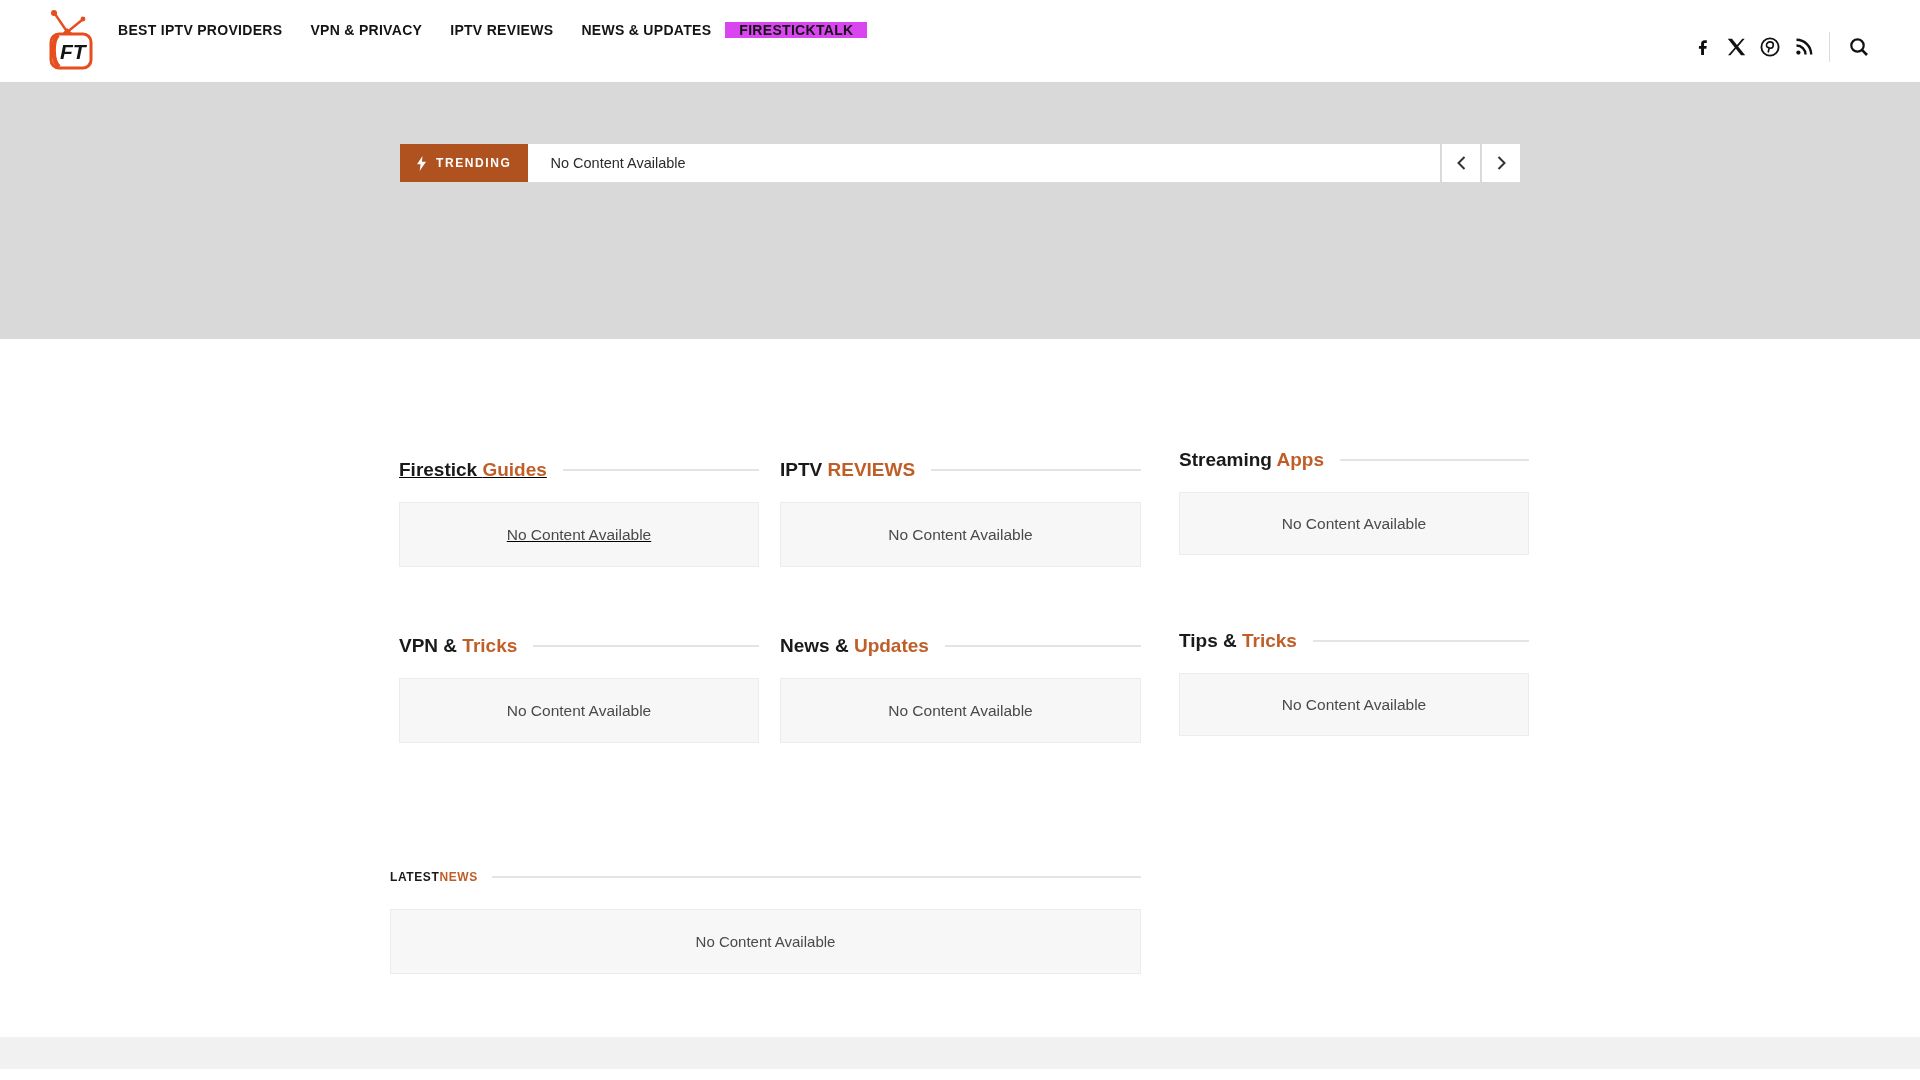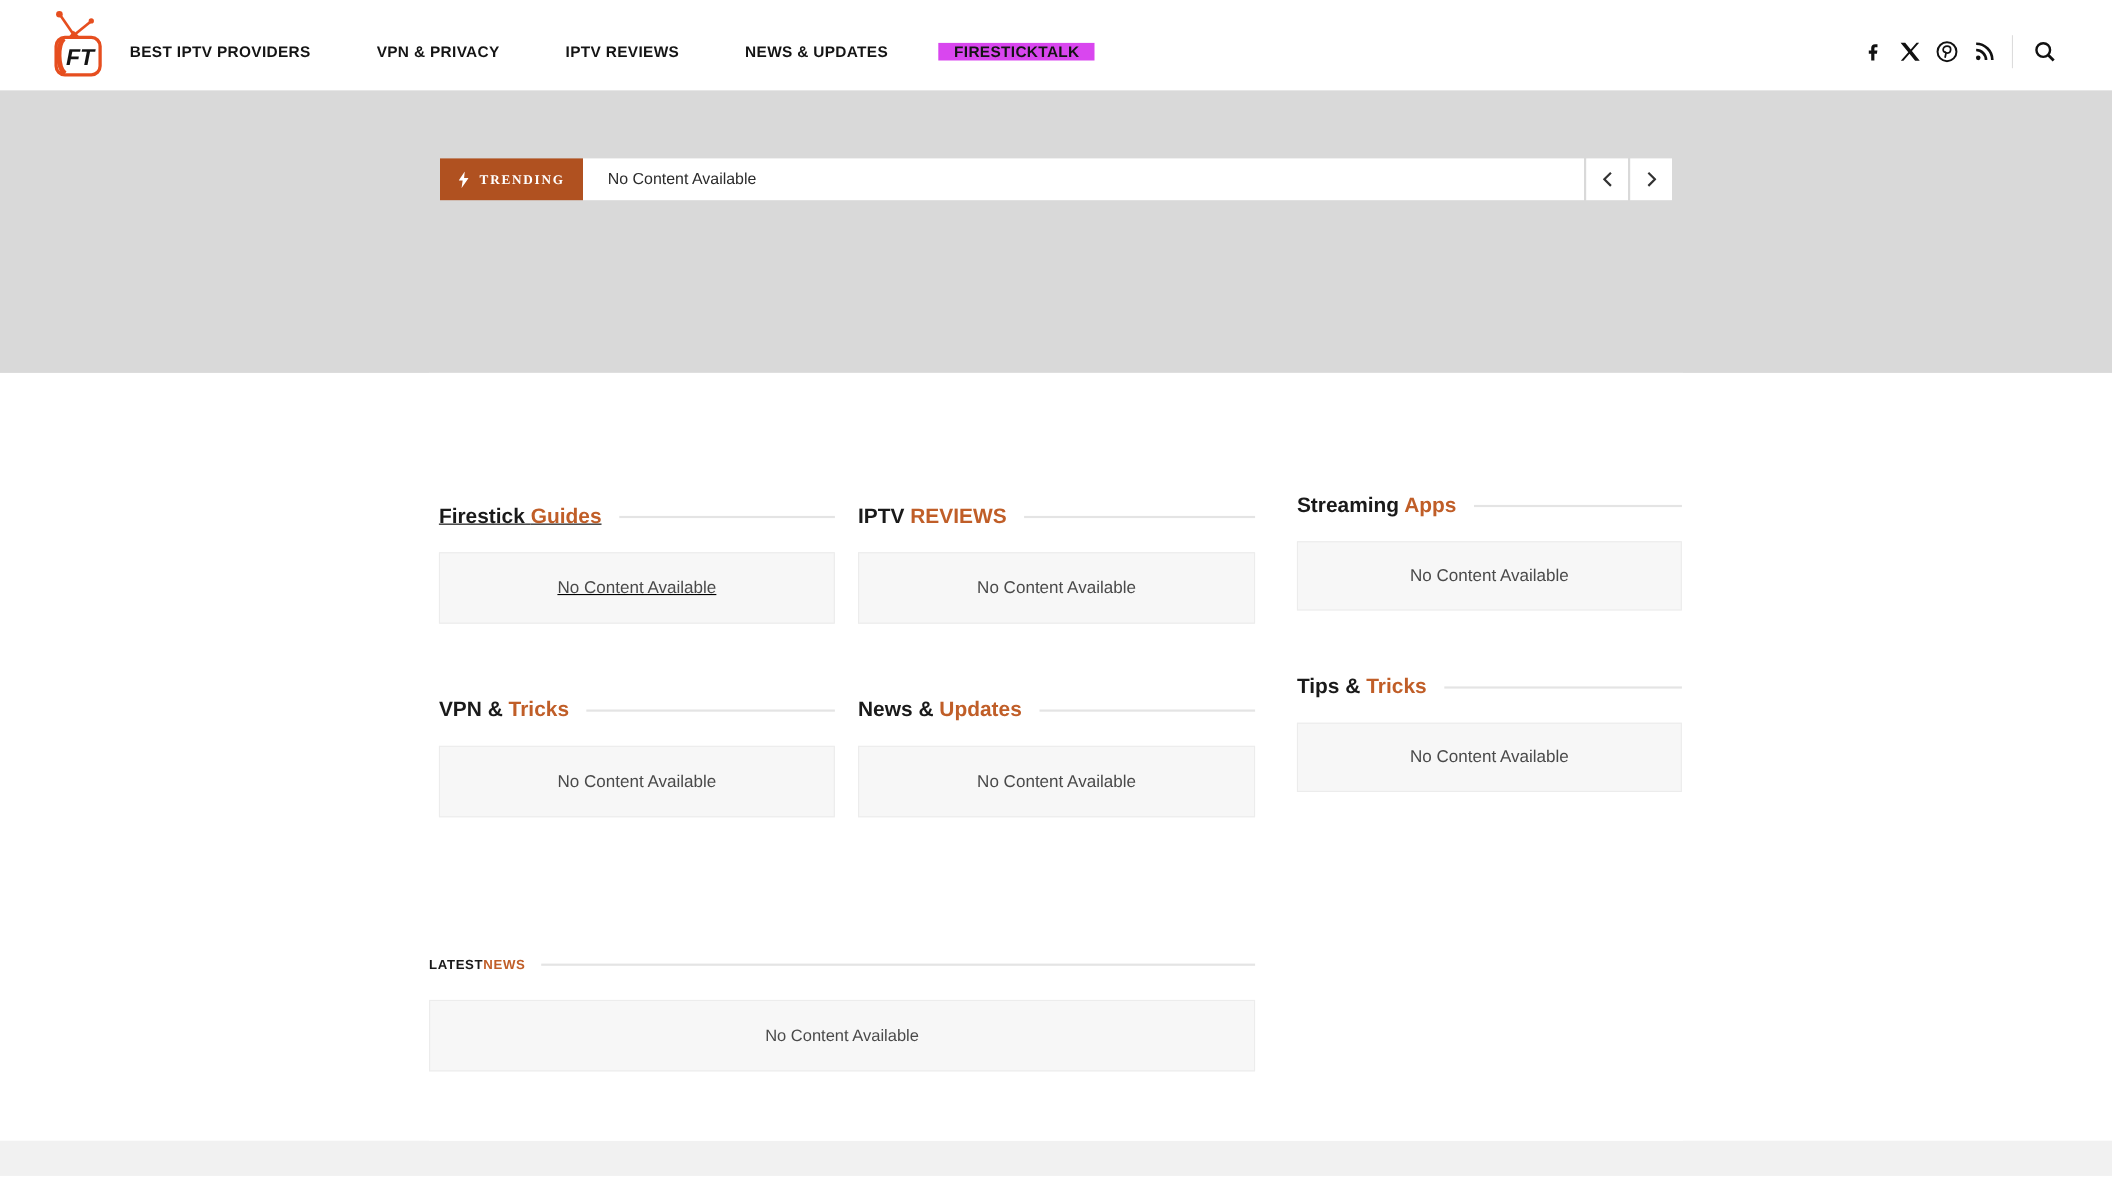--- a/index.html
+++ b/index.html
@@ -7,40 +7,40 @@
   body {
     width:1920px; height:1080px; background:#ffffff;
     font-family:"Liberation Sans", sans-serif;
     -webkit-font-smoothing:antialiased;
     overflow:hidden;
   }
 
   
   .header { position:relative; height:82px; background:#fff; }
   .logo { position:absolute; left:46px; top:7px; width:48px; height:64px; cursor:pointer; }
-  .nav { position:absolute; left:104px; top:22px; height:49px; display:flex; align-items:center;gap:32px; }
+  .nav { position:absolute; left:104px; top:22px; height:49px; display:flex; align-items:flex-start; }
   .nav-item {
     display:flex; align-items:center; padding:0 14px;
     font-size:14px; font-weight:bold; letter-spacing:.3px; color:#141414;
     cursor:pointer; white-space:nowrap;
   }
   .nav-item.active { background:#d946ef; }
   .nav-item .chev { margin-left:6px; display:inline-flex; }
   .header-right { position:absolute; right:44px; top:0; height:93px; display:flex; align-items:center; }
   .soc { width:34px; height:40px; display:flex; align-items:center; justify-content:center; cursor:pointer; color:#111; }
   .soc-divider { width:1px; height:30px; background:#dcdcdc; margin:0 8px; }
   .soc.search { margin-left:4px; }
 
   
   .hero { height:257px; background:#d9d9d9; }
   .hero-inner { width:1140px; margin:0 auto; padding:62px 10px 0 10px; }
   .trending-bar { display:flex; height:38px; }
   .trending-badge {
     background:#b05120; color:#fff; display:flex; align-items:center;
-    padding:0 17px; font-size:12px; font-weight:bold; letter-spacing:1.6px;font-family:Liberation Serif, serif;
+    padding:0 17px; font-size:12px; font-weight:bold; letter-spacing:1.6px;
   }
   .trending-badge .bolt { margin-right:10px; display:inline-flex; }
   .trending-body {
     flex:1; background:#fff; display:flex; align-items:center;
     padding:0 22px; font-size:14.5px; color:#2b2b2b;
   }
   .trending-nav { display:flex; margin-left:2px; }
   .trending-btn {
     width:38px; background:#fff; display:flex; align-items:center; justify-content:center;
     cursor:pointer;
@@ -59,21 +59,21 @@
     height:65px; display:flex; align-items:center; justify-content:center;
     font-size:15.5px; color:#4a4a4a;
   }
   .sidebar .empty-box { height:63px; }
 
   .sec-firestick { left:9px;   top:117px; width:360px;text-decoration:underline; }
   .sec-iptv      { left:390px; top:117px; width:361px; }
   .sec-vpn       { left:9px;   top:293px; width:360px; }
   .sec-news      { left:390px; top:293px; width:361px; }
   .sec-streaming { left:789px; top:107px; width:350px;text-align:right; }
-  .sec-tips      { left:789px; top:272px; width:350px;text-align:right; }
+  .sec-tips      { left:789px; top:288px; width:350px;text-align:right; }
   .sec-latest    { left:0;     top:524px; width:751px; }
 
   .sec-latest .sec-title { font-size:12px; letter-spacing:.6px; }
   .sec-latest .sec-rule { margin-left:14px; height:2px; }
   .sec-latest .empty-box { height:65px; font-size:15px; }
 
   
   .footer { height:32px; background:#f1f1f1; }
 </style>
 </head>

